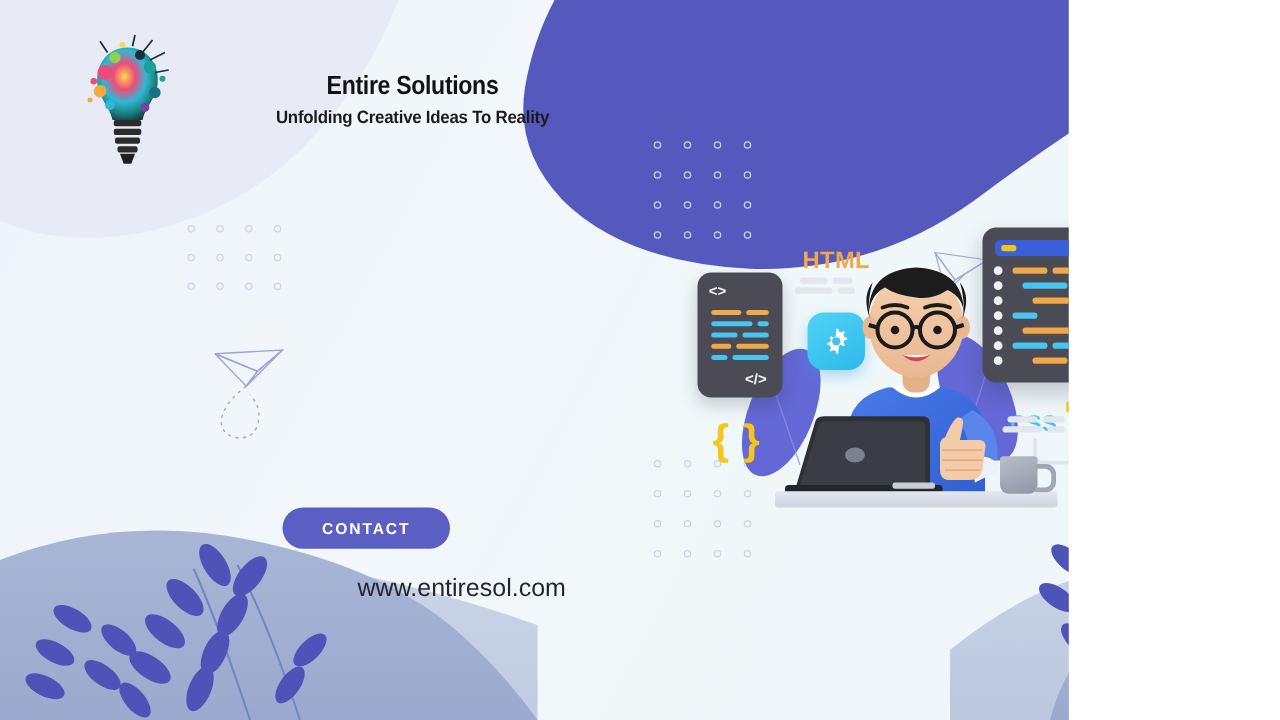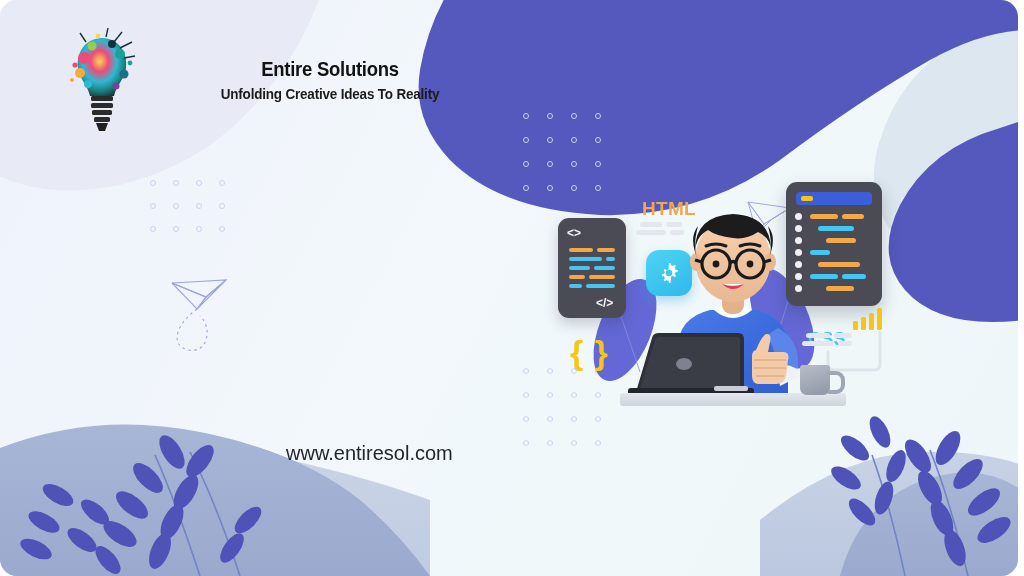--- a/index.html
+++ b/index.html
@@ -1,19 +1,19 @@
 <!DOCTYPE html>
 <html><head>
 <meta charset="utf-8">
 <style>
   html,body{margin:0;padding:0;}
   body{width:1024px;height:576px;overflow:hidden;font-family:"Liberation Sans",sans-serif;}
 
-  #banner{position:relative;width:1018px;height:576px;overflow:hidden;
-          background:linear-gradient(118deg,#eef2fb 0%,#f2f7fb 38%,#f0f8fa 62%,#eef6f9 100%);border-radius:17px;}
+  #banner{position:relative;width:855px;height:576px;overflow:hidden;
+          background:linear-gradient(118deg,#eef2fb 0%,#f2f7fb 38%,#f0f8fa 62%,#eef6f9 100%);}
 
   .abs{position:absolute;}
   svg.layer{position:absolute;left:0;top:0;width:1024px;height:576px;pointer-events:none;}
 
   
   #logo-block{position:absolute;left:62px;top:28px;width:400px;height:110px;}
   #bulb{position:absolute;left:0;top:0;width:80px;height:110px;}
   #brand-text{position:absolute;left:136px;top:30px;width:264px;text-align:center;}
   #brand-name{font-family:"Liberation Sans",sans-serif;font-weight:bold;font-size:21px;
       letter-spacing:-0.3px;color:#121212;line-height:1.05;transform:scaleX(0.88);transform-origin:center;}
@@ -23,21 +23,21 @@
   
   #headline{position:absolute;left:76px;top:224px;width:470px;
       font-weight:bold;font-size:35px;line-height:1.27;color:#1d2040;letter-spacing:-0.6px;}
 
   
   #cta{position:absolute;left:226px;top:406px;width:134px;height:33px;border-radius:17px;
       background:#5b5fc4;border:none;cursor:pointer;display:flex;align-items:center;justify-content:center;
       padding:0;}
   #cta-label{color:#ffffff;font-size:12.5px;font-weight:bold;letter-spacing:1.5px;}
 
-  #url{position:absolute;left:286px;top:440px;width:180px;font-size:20px;color:#24262f;line-height:1.38;}
+  #url{position:absolute;left:286px;top:458px;width:180px;font-size:20px;color:#24262f;line-height:1.38;}
 
   
   .codebar{position:absolute;border-radius:3px;}
 
   #leftcard{position:absolute;left:558px;top:218px;width:68px;height:100px;border-radius:11px;
      background:#4b4b56;box-shadow:0 6px 14px rgba(40,40,60,.22);}
   #rightcard{position:absolute;left:786px;top:182px;width:96px;height:124px;border-radius:11px;
      background:#4b4b56;box-shadow:0 8px 18px rgba(40,40,60,.24);}
 
   .anglebr{position:absolute;color:#f3f3f5;font-weight:bold;font-size:12px;font-family:"Liberation Sans",sans-serif;}
@@ -254,20 +254,23 @@
         <path d="M34,95 L46,95 L43,103 L37,103 Z" fill="#1f1f1f"></path>
       </g>
     </svg>
     <div id="brand-text">
       <div id="brand-name">Entire Solutions</div>
       <div id="brand-tagline">Unfolding Creative Ideas To Reality</div>
     </div>
   </div>
 
 
+  <button id="cta">
+    <span id="cta-label">CONTACT</span>
+  </button>
 
   <div id="url">www.entiresol.com</div>
 
   <div>
 
     <svg class="layer" viewBox="0 0 1024 576">
       <ellipse cx="625" cy="330" rx="26" ry="54" transform="rotate(22 625 330)" fill="#6468d6"></ellipse>
       <ellipse cx="782" cy="318" rx="26" ry="54" transform="rotate(-24 782 318)" fill="#6468d6"></ellipse>
       <g stroke="#8a8ee4" stroke-width="1" fill="none" opacity=".8">
         <path d="M612,290 L640,372"></path>

